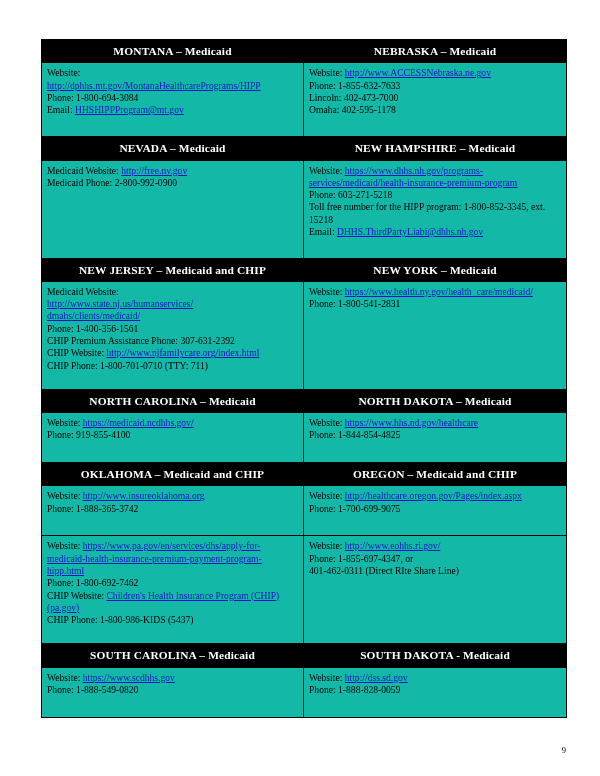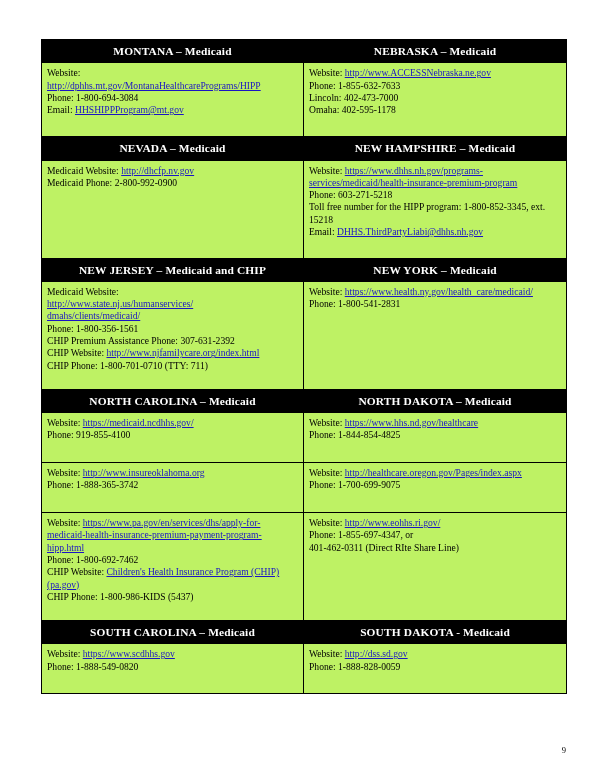--- a/index.html
+++ b/index.html
@@ -43,21 +43,21 @@
     font-size: 11.4px;
     line-height: 1.25;
     padding: 4px 3px 4px 3px;
     border: 1px solid #000000;
     letter-spacing: 0.15px;
     vertical-align: middle;
     white-space: nowrap;
   }
 
   .body-cell {
-    background: #bef264;
+    background: #14b8a6;
     color: #000000;
     border: 1px solid #000000;
     padding: 4px 5px 5px 5px;
     font-size: 9.6px;
     line-height: 1.285;
     vertical-align: top;
   }
 
   .body-cell .ln {
     white-space: nowrap;
@@ -108,42 +108,42 @@
             <div class="ln"><span>Lincoln: 402-473-7000</span></div>
             <div class="ln"><span>Omaha: 402-595-1178</span></div>
           </td>
         </tr>
         <tr>
           <td class="hdr-cell">NEVADA – Medicaid</td>
           <td class="hdr-cell">NEW HAMPSHIRE – Medicaid</td>
         </tr>
         <tr>
           <td class="body-cell" style="height: 88px;">
-            <div class="ln"><span>Medicaid Website: </span><span class="lnk">http://dhcfp.nv.gov</span></div>
+            <div class="ln"><span>Medicaid Website: </span><span class="lnk">http://free.nv.gov</span></div>
             <div class="ln"><span>Medicaid Phone: 2-800-992-0900</span></div>
           </td>
           <td class="body-cell" style="height: 88px;">
             <div class="ln"><span>Website: </span><span class="lnk">https://www.dhhs.nh.gov/programs-</span></div>
             <div class="ln"><span class="lnk">services/medicaid/health-insurance-premium-program</span></div>
             <div class="ln"><span>Phone: 603-271-5218</span></div>
             <div class="ln"><span>Toll free number for the HIPP program: 1-800-852-3345, ext.</span></div>
             <div class="ln"><span>15218</span></div>
             <div class="ln"><span>Email: </span><span class="lnk">DHHS.ThirdPartyLiabi@dhhs.nh.gov</span></div>
           </td>
         </tr>
         <tr>
           <td class="hdr-cell">NEW JERSEY – Medicaid and CHIP</td>
           <td class="hdr-cell">NEW YORK – Medicaid</td>
         </tr>
         <tr>
           <td class="body-cell" style="height: 98px;">
             <div class="ln"><span>Medicaid Website:</span></div>
             <div class="ln"><span class="lnk">http://www.state.nj.us/humanservices/</span></div>
             <div class="ln"><span class="lnk">dmahs/clients/medicaid/</span></div>
-            <div class="ln"><span>Phone:  1-800-356-1561</span></div>
+            <div class="ln"><span>Phone:  1-400-356-1561</span></div>
             <div class="ln"><span>CHIP Premium Assistance Phone: 307-631-2392</span></div>
             <div class="ln"><span>CHIP Website: </span><span class="lnk">http://www.njfamilycare.org/index.html</span></div>
             <div class="ln"><span>CHIP Phone: 1-800-701-0710 (TTY: 711)</span></div>
           </td>
           <td class="body-cell" style="height: 98px;">
             <div class="ln"><span>Website: </span><span class="lnk">https://www.health.ny.gov/health_care/medicaid/</span></div>
             <div class="ln"><span>Phone: 1-800-541-2831</span></div>
           </td>
         </tr>
         <tr>
@@ -152,20 +152,24 @@
         </tr>
         <tr>
           <td class="body-cell" style="height: 40px;">
             <div class="ln"><span>Website: </span><span class="lnk">https://medicaid.ncdhhs.gov/</span></div>
             <div class="ln"><span>Phone: 919-855-4100</span></div>
           </td>
           <td class="body-cell" style="height: 40px;">
             <div class="ln"><span>Website: </span><span class="lnk">https://www.hhs.nd.gov/healthcare</span></div>
             <div class="ln"><span>Phone: 1-844-854-4825</span></div>
           </td>
+        </tr>
+        <tr>
+          <td class="hdr-cell">OKLAHOMA – Medicaid and CHIP</td>
+          <td class="hdr-cell">OREGON – Medicaid and CHIP</td>
         </tr>
         <tr>
           <td class="body-cell" style="height: 40px;">
             <div class="ln"><span>Website: </span><span class="lnk">http://www.insureoklahoma.org</span></div>
             <div class="ln"><span>Phone: 1-888-365-3742</span></div>
           </td>
           <td class="body-cell" style="height: 40px;">
             <div class="ln"><span>Website: </span><span class="lnk">http://healthcare.oregon.gov/Pages/index.aspx</span></div>
             <div class="ln"><span>Phone: 1-700-699-9075</span></div>
           </td>

